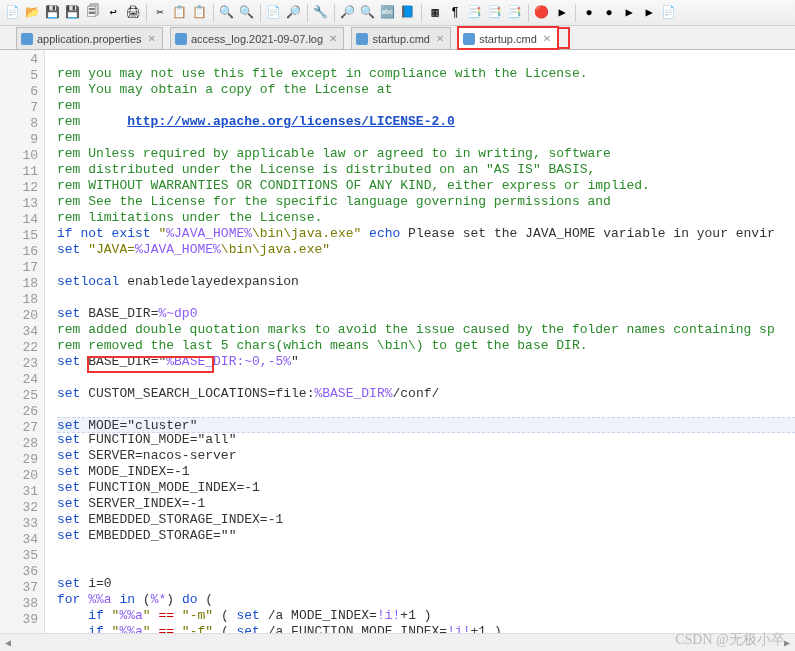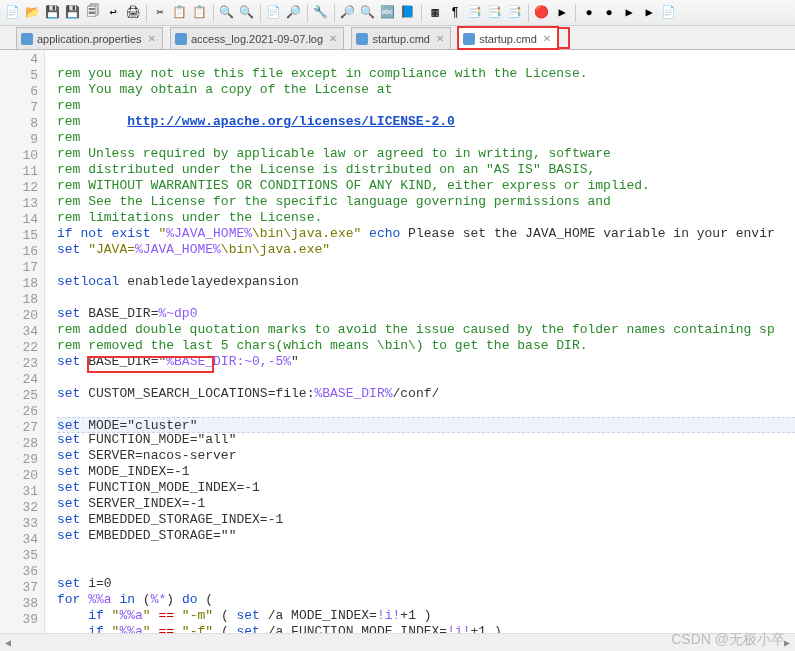--- a/index.html
+++ b/index.html
@@ -24,21 +24,21 @@
 .c-string { color: #7a7a00; }
 .c-var { color: #8b5cf6; }
 .c-cmd { color: #1a4fcc; margin-top: 20px; }
 .c-op { color: #c00; }
 .c-link { color: #1a4fcc; text-decoration: underline; font-weight: bold; }
 .c-plain { color: #333; }
 .box-hl { position: absolute; border: 2px solid #e33; pointer-events: none; }
 .hscroll { height: 18px; background: #f0f0f0; border-top: 1px solid #ddd; display: flex; align-items: center; }
 .hscroll .arrow { width: 16px; height: 16px; display: flex; align-items: center; justify-content: center; color: #888; font-size: 10px; cursor: pointer; }
 .hscroll .track { flex: 1; height: 14px; }
-.watermark { position: absolute; right: 10px; bottom: 2px; color: #bbb; font-family: Liberation Sans, sans-serif; font-size: 14px; pointer-events: none; }
+.watermark { position: absolute; right: 10px; bottom: 2px; color: #bbb; font-family: Liberation Serif, serif; font-size: 14px; pointer-events: none; }
 </style>
 </head>
 <body>
 
 <div class="toolbar" id="toolbar">
     <div class="tb-btn">📄</div>
     <div class="tb-btn">📂</div>
     <div class="tb-btn">💾</div>
     <div class="tb-btn">💾</div>
     <div class="tb-btn">🗐</div>

